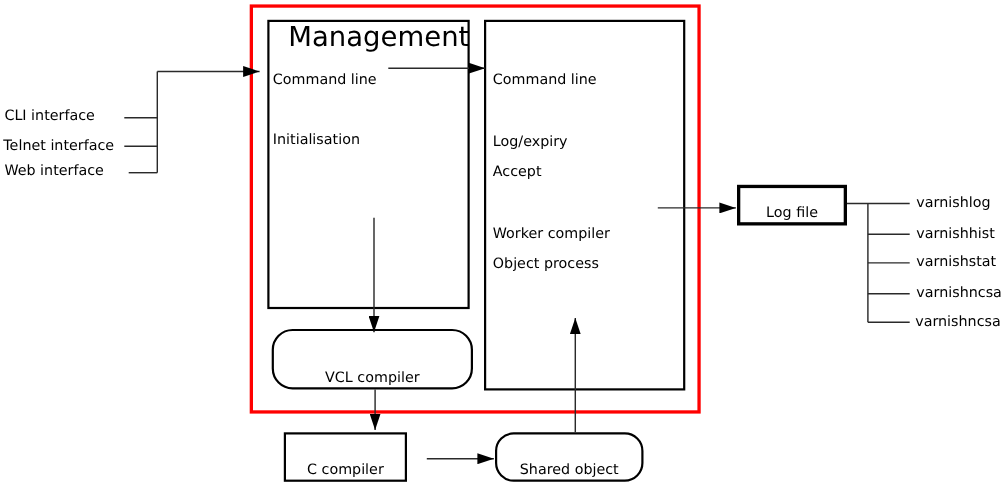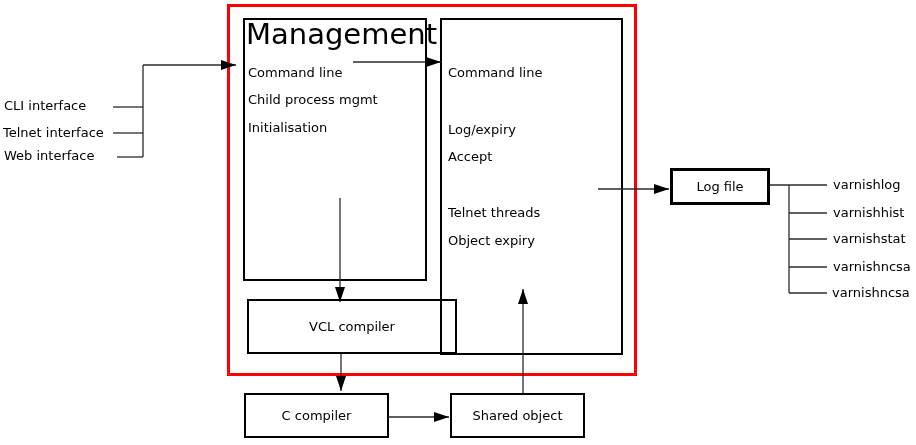--- a/index.html
+++ b/index.html
@@ -3,29 +3,29 @@
 <meta charset="utf-8">
 <style>
   html,body{margin:0;padding:0;background:#ffffff;}
   .canvas{
     position:relative;width:916px;height:445px;overflow:hidden;
     font-family:"DejaVu Sans",sans-serif;color:#000;background:#fff;
   }
   .rbox{position:absolute;left:227px;top:4px;width:410px;height:372px;
     border:3px solid #ff0000;box-sizing:border-box;}
   .bbox{position:absolute;border:2px solid #000;box-sizing:border-box;
-    display:flex;align-items:center;justify-content:center;
+    display:flex;align-items:flex-end;justify-content:center;
     font-size:13px;line-height:16px;white-space:nowrap;background:transparent;}
   .mgmt-box{left:243px;top:18px;width:184px;height:263px;}
   .child-box{left:440px;top:18px;width:183px;height:337px;}
-  .vcl-box{left:247px;top:299px;width:210px;height:55px;}
-  .c-box{left:244px;top:393px;width:145px;height:45px;}
-  .shared-box{left:450px;top:393px;width:135px;height:45px;}
+  .vcl-box{left:247px;top:299px;width:183px;height:55px;border-radius:19px;}
+  .c-box{left:258px;top:393px;width:112px;height:45px;}
+  .shared-box{left:450px;top:393px;width:135px;height:45px;border-radius:17px;}
   .log-box{left:670px;top:168px;width:100px;height:37px;border-width:3px;}
-  .title{position:absolute;font-size:29px;line-height:32px;white-space:nowrap;}
+  .title{position:absolute;font-size:25px;line-height:32px;white-space:nowrap;margin-left:16px;}
   .item,.lbl{position:absolute;font-size:13px;line-height:16px;white-space:nowrap;}
   .wires{position:absolute;left:0;top:0;z-index:5;pointer-events:none;}
   .wire{stroke:#2a2a2a;stroke-width:1.3;fill:none;}
   .arrow{marker-end:url(#ah);}
 </style>
 </head>
 <body>
 
 <div class="canvas">
 
@@ -41,28 +41,27 @@
   <div class="bbox shared-box">
     <span>Shared object</span>
   </div>
   <div class="bbox log-box">
     <span>Log file</span>
   </div>
 
   <div class="title" style="left:246px;top:18px">Management</div>
 
   <div class="item" style="left:248px;top:65px">Command line</div>
-  <div class="item" style="left:248px;top:92px">Child process mgmt</div>
   <div class="item" style="left:248px;top:120px">Initialisation</div>
 
   <div class="item" style="left:448px;top:65px">Command line</div>
   <div class="item" style="left:448px;top:122px">Log/expiry</div>
   <div class="item" style="left:448px;top:149px">Accept</div>
-  <div class="item" style="left:448px;top:205px">Telnet threads</div>
-  <div class="item" style="left:448px;top:233px">Object expiry</div>
+  <div class="item" style="left:448px;top:205px">Worker compiler</div>
+  <div class="item" style="left:448px;top:233px">Object process</div>
 
   <div class="lbl" style="left:4px;top:98px">CLI interface</div>
   <div class="lbl" style="left:3px;top:125px">Telnet interface</div>
   <div class="lbl" style="left:4px;top:148px">Web interface</div>
 
   <div class="lbl" style="left:833px;top:177px">varnishlog</div>
   <div class="lbl" style="left:833px;top:205px">varnishhist</div>
   <div class="lbl" style="left:833px;top:231px">varnishstat</div>
   <div class="lbl" style="left:833px;top:259px">varnishncsa</div>
   <div class="lbl" style="left:832px;top:285px">varnishncsa</div>

